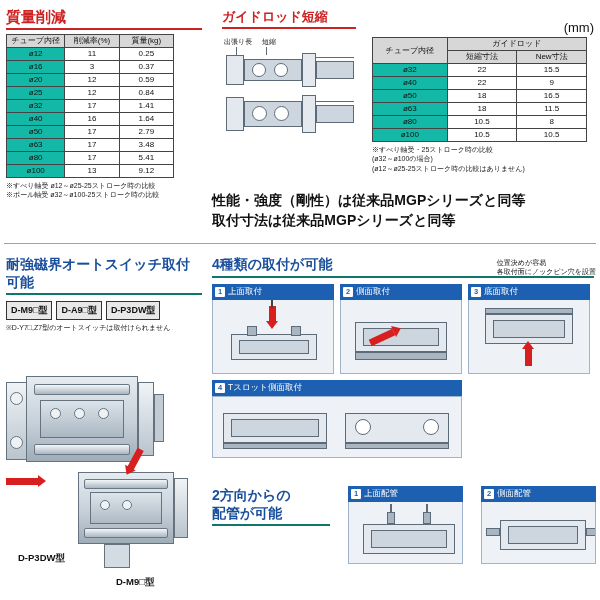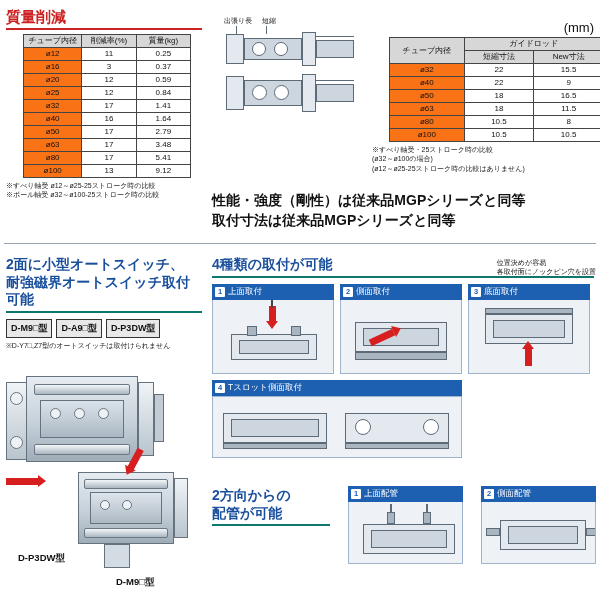--- a/index.html
+++ b/index.html
@@ -23,33 +23,32 @@
   .heading-blue {
     color: #1a4f9c;
     font-weight: bold;
   }
   .rule-red { border-bottom: 2px solid #cc2222; }
   .rule-blue { border-bottom: 2px solid #0f766e; }
 
   table.grid {
     border-collapse: collapse;
     font-size: 8px;
-    margin-left: 17px;
   }
   table.grid th, table.grid td {
     border: 1px solid #444;
     text-align: center;
     padding: 1px 2px;
     line-height: 1.25;
   }
   table.grid th {
     background: #d7d7d7;
     font-weight: normal;
   }
-  table.grid td.lbl { background: #f97316; text-align: center; }
+  table.grid td.lbl { background: #14b8a6; text-align: center; }
 
   .note { font-size: 7px; color: #222; line-height: 1.35; }
 
   
   #sec-mass {
     position: absolute; left: 6px; top: 8px; width: 200px;
   }
   #sec-mass .ttl { font-size: 15px; }
   #sec-mass table { margin-top: 4px; width: 168px; }
 
@@ -222,20 +221,21 @@
         </tr>
       </tbody>
     </table>
     <div class="note" style="margin-top:3px;">
       <div>※すべり軸受 ø12～ø25-25ストローク時の比較</div>
       <div>※ボール軸受 ø32～ø100-25ストローク時の比較</div>
     </div>
   </div>
 
   <div id="sec-guide">
+    <div class="ttl heading-red rule-red" style="padding-bottom:1px;width:134px;">ガイドロッド短縮</div>
 
     <div class="fig-guide">
 
       <div style="position:absolute;left:2px;top:2px;font-size:7px;">出張り長</div>
       <div style="position:absolute;left:40px;top:2px;font-size:7px;">短縮</div>
       <div class="line" style="left:14px;top:12px;width:1px;height:8px;"></div>
       <div class="line" style="left:44px;top:12px;width:1px;height:8px;"></div>
 
       <div class="mech light" style="left:4px;top:20px;width:18px;height:30px;"></div>
       <div class="mech" style="left:22px;top:24px;width:58px;height:22px;"></div>
@@ -309,21 +309,20 @@
   </div>
 
   <div id="sec-statement">
     <div>性能・強度（剛性）は従来品MGPシリーズと同等</div>
     <div>取付寸法は従来品MGPシリーズと同等</div>
   </div>
 
   <div id="divider"></div>
 
   <div id="sec-sw">
-    <div class="ttl heading-blue">2面に小型オートスイッチ、</div>
     <div class="ttl heading-blue rule-blue" style="width:196px;padding-bottom:2px;">耐強磁界オートスイッチ取付可能</div>
     <div class="chipbar">
       <div class="chip">D-M9□型</div>
       <div class="chip">D-A9□型</div>
       <div class="chip">D-P3DW型</div>
     </div>
     <div class="note warn">※D-Y7□,Z7型のオートスイッチは取付けられません</div>
   </div>
 
   <div id="photo">

